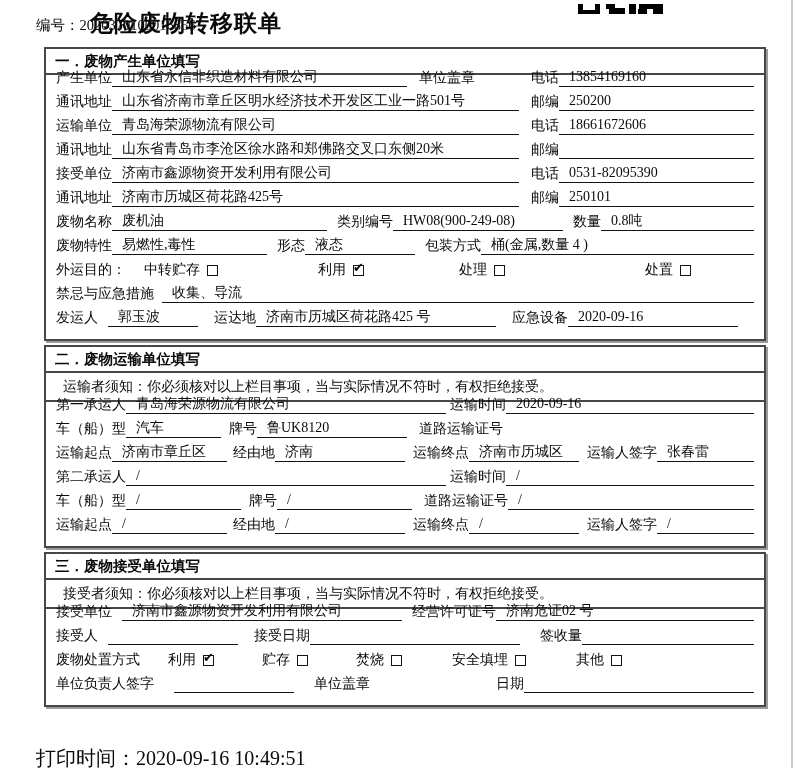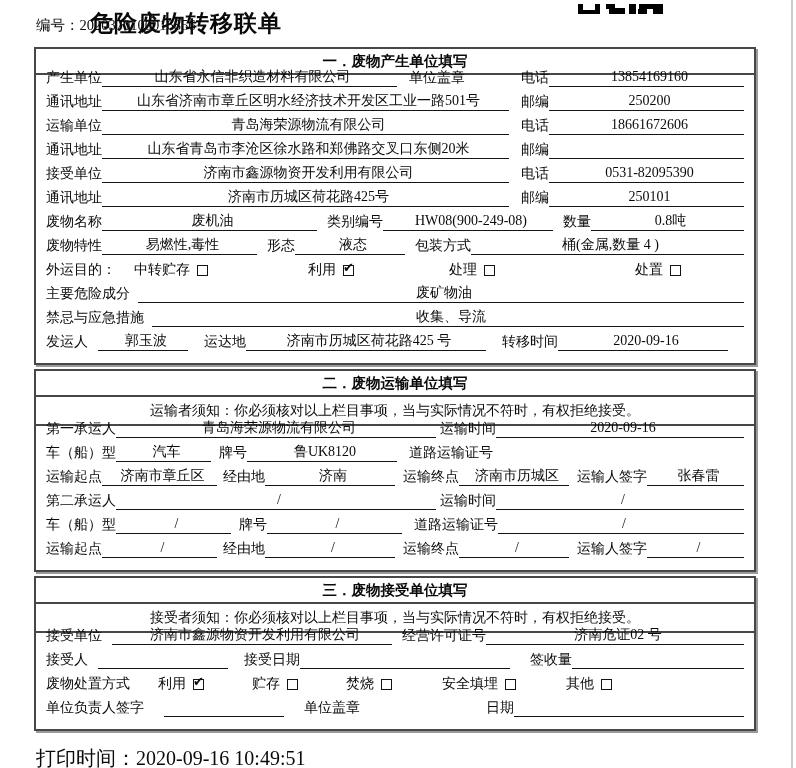--- a/index.html
+++ b/index.html
@@ -8,25 +8,25 @@
     width:796px; height:768px; background:#ffffff; color:#0a0a0a;
     font-family:"Liberation Serif","DejaVu Serif",serif;
     position:relative; overflow:hidden;
   }
   .code-line { position:absolute; left:36px; top:16px; font-size:14.5px; white-space:nowrap; }
   .doc-title { position:absolute; left:90px; right:0; top:8px; text-align:left;
                font-size:23px; font-weight:bold; letter-spacing:1px; }
   .qr-frag { position:absolute; left:578px; top:0; }
   .page-edge { position:absolute; right:3px; top:0; width:2px; height:768px; background:#cbcbcb; }
 
-  .form { position:absolute; top:47px; left:34px; width:722px;text-align:center; }
+  .form { position:absolute; top:47px; left:44px; width:722px; }
   .sec { border:2px solid #474747; box-shadow:2px 2px 0 #9a9a9a; background:#fff; margin-bottom:4px; }
   .sec-title { font-weight:bold; font-size:14.5px; padding:3px 9px 2px; line-height:19px;
                border-bottom:2px solid #474747; }
-  .note { font-size:14px; padding:5px 25px 4px; line-height:18px; border-bottom:2px solid #474747; }
+  .note { font-size:14px; padding:5px 17px 4px; line-height:18px; border-bottom:2px solid #474747; }
   .row { display:flex; align-items:flex-end; height:23px; padding:12px 10px; font-size:14px; line-height:17px; }
   .lbl { white-space:nowrap; padding-bottom:1px; flex:0 0 auto; }
   .val { border-bottom:1px solid #141414; white-space:nowrap; overflow:hidden;
          padding:0 4px 1px 10px; flex:0 0 auto; min-height:18px; }
   .fill { flex:1 1 auto; min-width:20px; }
   .sp { flex:1 1 auto; }
   .w90{width:90px}.w95{width:95px}.w110{width:110px}.w115{width:115px}.w120{width:120px}
   .w130{width:130px}.w135{width:135px}.w150{width:150px}.w155{width:155px}.w170{width:170px}
   .w195{width:195px}.w210{width:210px}.w215{width:215px}.w230{width:230px}.w240{width:240px}
   .w280{width:280px}.w295{width:295px}.w320{width:320px}
@@ -144,37 +144,33 @@
       <span class="opt ml95">
         <span class="lbl">处理</span>
         <span class="cb"></span>
       </span>
       <span class="opt ml140">
         <span class="lbl">处置</span>
         <span class="cb"></span>
       </span>
     </div>
 
-    <div class="row">
-      <span class="lbl">主要危险成分</span>
-      <span class="val fill ml8">废矿物油</span>
-    </div>
 
     <div class="row">
       <span class="lbl">禁忌与应急措施</span>
       <span class="val fill ml8">收集、导流</span>
     </div>
 
 
     <div class="row">
       <span class="lbl">发运人</span>
       <span class="val w90 ml10">郭玉波</span>
       <span class="lbl ml16">运达地</span>
       <span class="val w240">济南市历城区荷花路425 号</span>
-      <span class="lbl ml16">转移时间</span>
+      <span class="lbl ml16">应急设备</span>
       <span class="val w170">2020-09-16</span>
     </div>
   </div>
 
   <div class="sec">
     <div class="sec-title">二．废物运输单位填写</div>
     <div class="note">运输者须知：你必须核对以上栏目事项，当与实际情况不符时，有权拒绝接受。</div>
 
     <div class="row">
       <span class="lbl">第一承运人</span>

